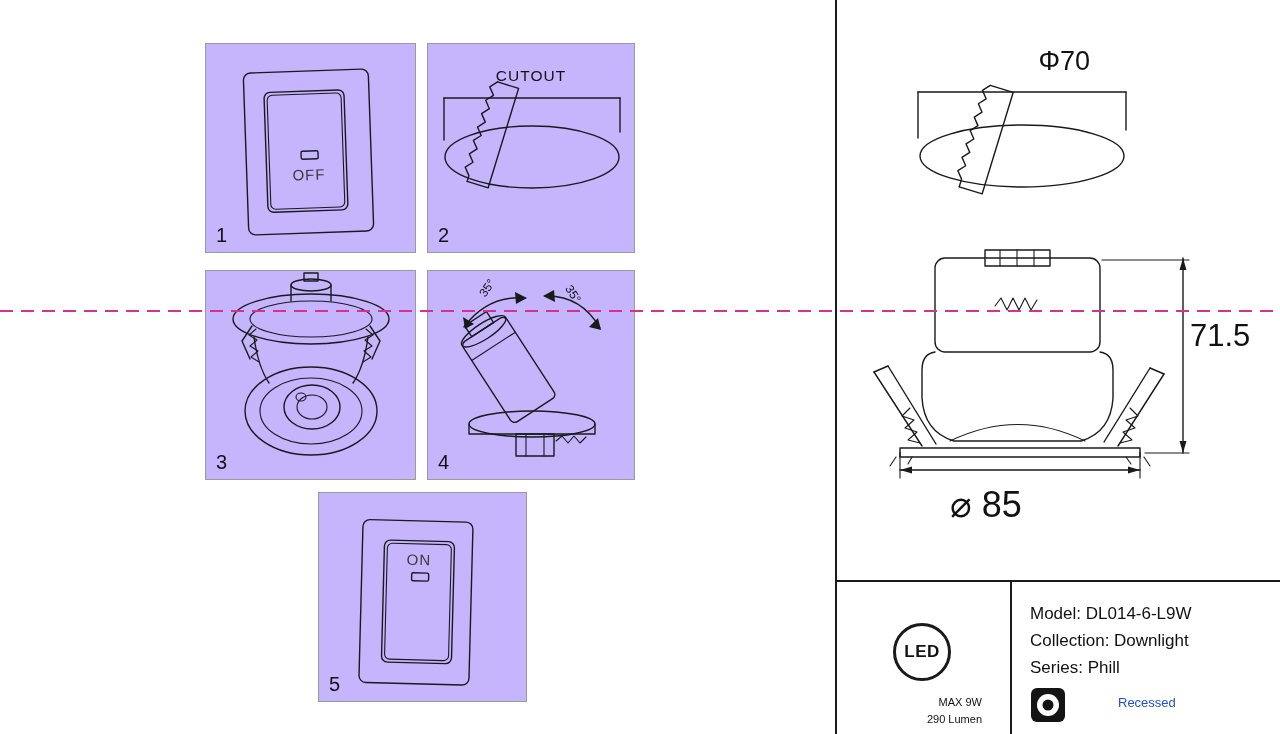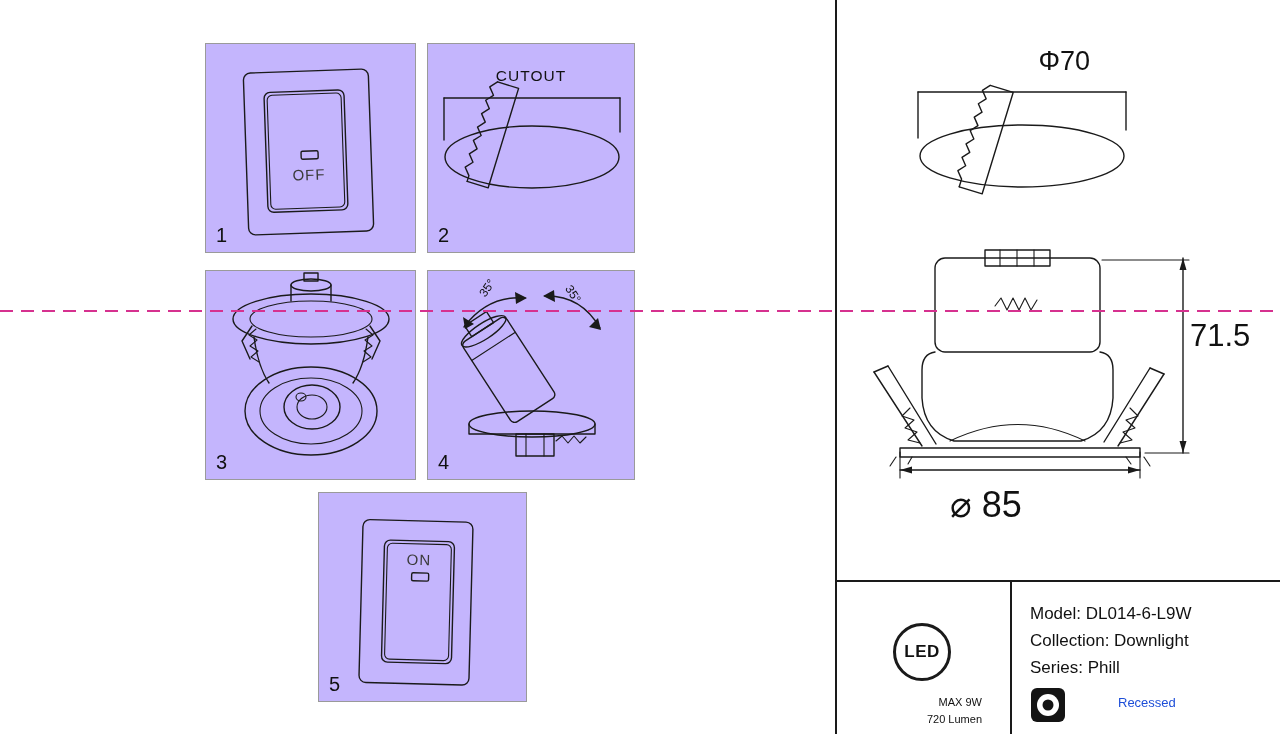--- a/index.html
+++ b/index.html
@@ -208,21 +208,21 @@
 
 <div class="dim-big" style="left:950px; top:484px; width:140px; text-align:left; font-size:36px;">⌀ 85</div>
 
 <div class="spec-hline"></div>
 <div class="spec-vline"></div>
 
 <div class="led-badge">
   <span>LED</span>
 </div>
 <div class="led-sub" style="top:696px;">MAX 9W</div>
-<div class="led-sub" style="top:713px;">720 Lumen</div>
+<div class="led-sub" style="top:713px;">290 Lumen</div>
 
 <div class="spec-line-block">
   <div>Model: DL014-6-L9W</div>
   <div>Collection: Downlight</div>
   <div>Series: Phill</div>
 </div>
 
 <div class="abs" style="left:1030px; top:687px; width:36px; height:36px;">
   <svg width="36" height="36" viewBox="0 0 36 36">
     <rect x="1" y="1" width="34" height="34" rx="6" fill="#141414"></rect>

